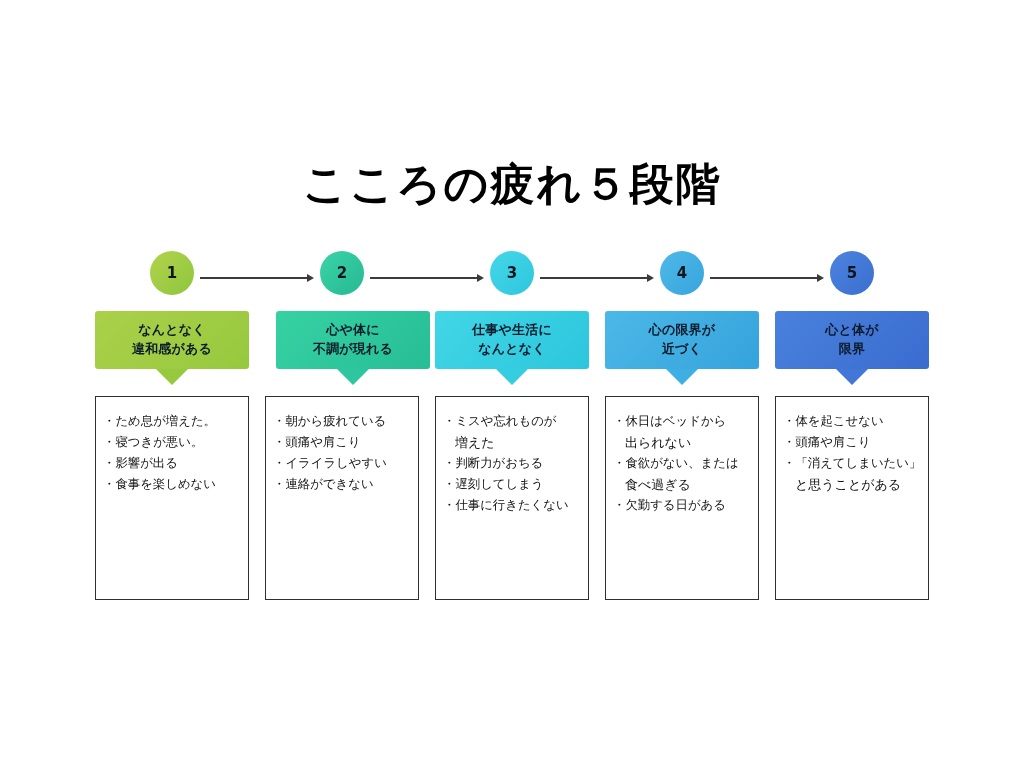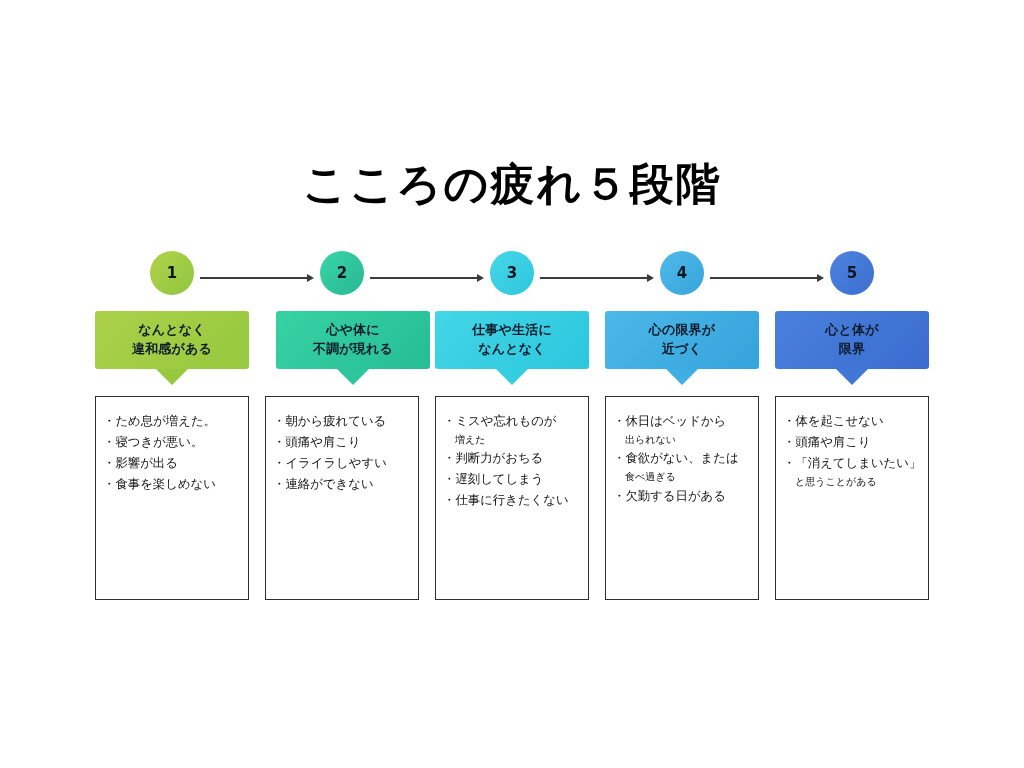--- a/index.html
+++ b/index.html
@@ -148,21 +148,21 @@
   }
   .item-bullet {
     flex: 0 0 auto;
     margin-right: 0px;
   }
   .item-text {
     flex: 1 1 auto;
   }
   .item-cont {
     padding-left: 12px;
-    font-size: 10px;
+    font-size: 13px;
     line-height: 1.62;
     color: #111111;
   }
 </style>
 </head>
 <body>
 
 <div class="slide">
 
   <div class="title">こころの疲れ５段階</div>

